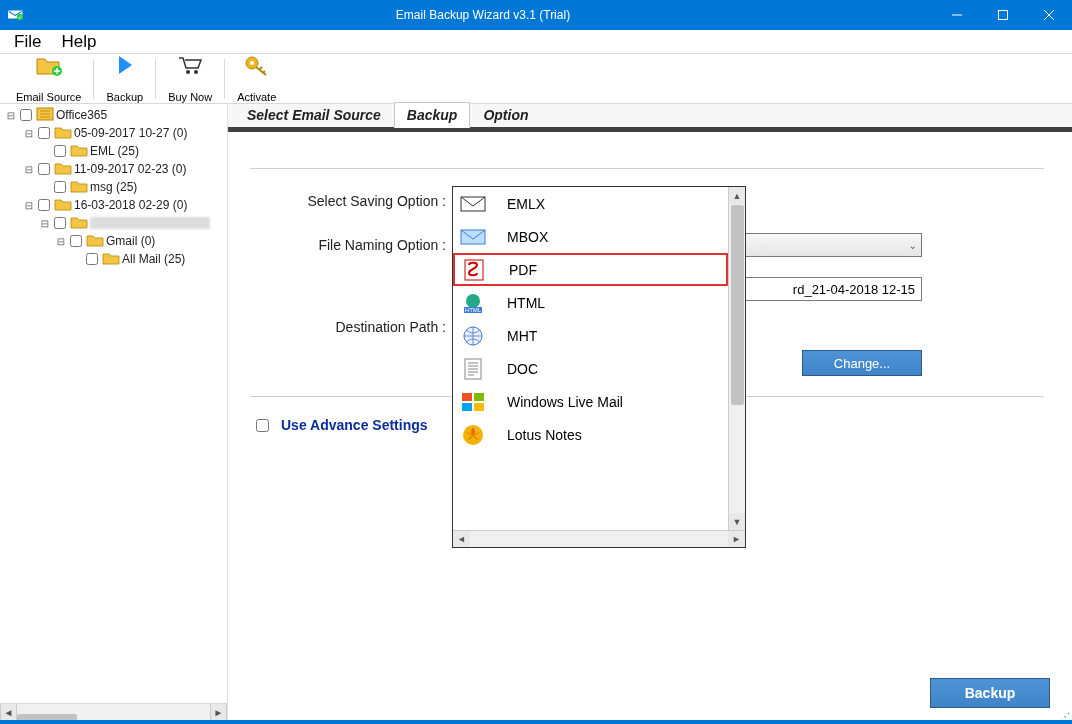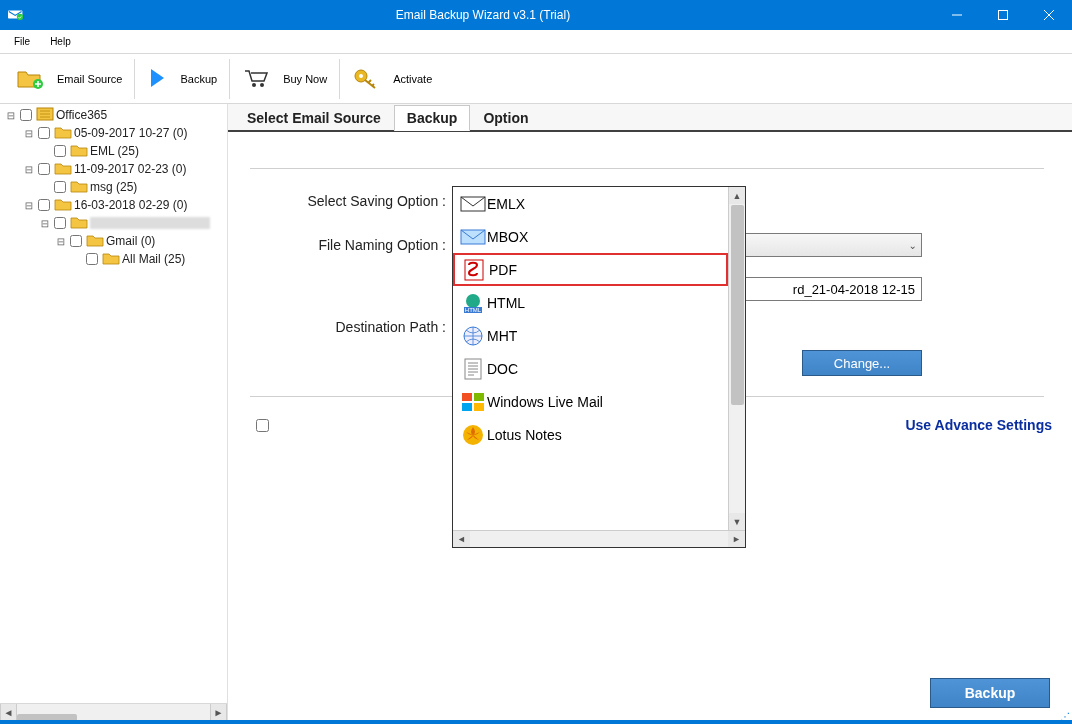--- a/index.html
+++ b/index.html
@@ -5,67 +5,67 @@
 * { box-sizing: border-box; margin: 0; padding: 0; font-family: "Segoe UI", Tahoma, sans-serif; }
 body { width: 1072px; height: 724px; background: #fff; overflow: hidden; }
 
 
 .titlebar { height: 30px; background: #0178d7; display: flex; align-items: center; color: #fff; font-size: 12px; text-align: center; }
 .titlebar .app-icon { width: 16px; height: 12px; margin: 0 8px; }
 .titlebar .title { flex: 1; }
 .titlebar .winbtn { width: 46px; height: 30px; display: flex; align-items: center; justify-content: center; cursor: pointer; }
 
 
-.menubar { height: 24px; background: #fff; border-bottom: 1px solid #d8d8d8; display: flex; align-items: stretch; padding-left: 4px; font-size: 10px; }
+.menubar { height: 24px; background: #fff; border-bottom: 1px solid #d8d8d8; display: flex; align-items: stretch; padding-left: 4px; font-size: 17px; }
 .menubar .item { padding: 0 10px; display: flex; align-items: center; cursor: pointer; }
 
 
 .toolbar { height: 50px; background: #fff; border-bottom: 1px solid #d8d8d8; display: flex; align-items: center; padding-left: 6px; gap: 0; }
-.toolbar .tbtn { display: flex; flex-direction: row; align-items: center; justify-content: center; padding: 2px 10px; cursor: pointer; font-size: 11px; gap: 13px; }
+.toolbar .tbtn { display: flex; flex-direction: column; align-items: center; justify-content: center; padding: 2px 10px; cursor: pointer; font-size: 11px; gap: 13px; }
 .toolbar .sep { width: 1px; height: 40px; background: #d8d8d8; margin: 0 2px; }
 
 
 .main { display: flex; height: calc(724px - 30px - 24px - 50px - 4px); }
 .treepane { width: 228px; border-right: 1px solid #e0e0e0; display: flex; flex-direction: column; background:#fff; }
 .tree { flex: 1; overflow: hidden; padding: 2px 0 0 6px; font-size: 12px; color: #222; }
 .tree .row { display: flex; align-items: center; height: 18px; gap: 2px; }
 .tree .indent { display: inline-block; }
 .tree .expander { width: 10px; height: 10px; color: #666; font-size: 10px; display:inline-flex; align-items:center; justify-content:center; cursor:pointer;}
 .tree input[type=checkbox] { width: 12px; height: 12px; margin: 0 2px; }
 .treepane .hscroll { height: 17px; background: #f0f0f0; border-top:1px solid #d8d8d8; display:flex; align-items:center; }
 .treepane .hscroll .arrow { width:17px; height:17px; display:flex;align-items:center;justify-content:center;font-size:10px;color:#555;background:#e8e8e8;border-left:1px solid #ccc;border-right:1px solid #ccc;}
 .treepane .hscroll .track { flex:1; position:relative; }
 .treepane .hscroll .thumb { position:absolute; left:0; top:2px; height:13px; width:60px; background:#c2c2c2; border-radius:2px;}
 
 .content { flex: 1; position: relative; padding: 0; }
 
 
-.tabstrip { display: flex; align-items: flex-end; padding-left: 6px; border-bottom: 2px solid #404040; background:#f7f7f7; height:28px;}
+.tabstrip { display: flex; align-items: flex-end; padding-left: 6px; border-bottom: 5px solid #404040; background:#f7f7f7; height:28px;font-style:italic;}
 .tab { padding: 4px 12px; font-size: 14px; font-weight: 700; color:#222; border:1px solid transparent; cursor:pointer; position:relative; top:1px;}
 .tab.active { background:#fff; border:1px solid #c8c8c8; border-bottom:1px solid #fff; }
 .tab.inactive { background: transparent; }
 
 .panel { padding: 16px 20px 10px 14px; }
 .hr { height:1px; background:#cfcfcf; margin: 20px 8px; }
 
 .form { display: grid; grid-template-columns: 200px 1fr; row-gap: 20px; column-gap: 0; align-items: center; margin-left: 10px; margin-right: 120px;}
 .form .lbl { font-size: 14px; color: #222; text-align: right; padding-right: 6px; font-weight:400;}
 .combo { height: 24px; border: 1px solid #7a7a7a; background: #fff; display: flex; align-items: center; padding: 0 4px; font-size: 13px; position: relative; }
 .combo .caret { margin-left: auto; font-size: 10px; color:#555;}
 .combo.shaded { background: linear-gradient(#f7f7f7,#e6e6e6); }
 .pathbox { height: 24px; border: 1px solid #7a7a7a; background:#fff; font-size:13px; padding:0 6px; display:flex; align-items:center; overflow:hidden; white-space:nowrap;}
 .pathrow { display:flex; flex-direction:column; gap:8px; align-items:flex-end;}
 .changebtn { width: 120px; height: 26px; background: linear-gradient(#4f94d6,#3f84c6); border:1px solid #2a5a8a; color:#fff; font-size:13px; cursor:pointer;margin-top:41px; }
 
-.adv { display:flex; align-items:center; gap:12px; margin: 4px 0 0 14px; font-size:14px; color:#0a2ea0; font-weight:700;justify-content:space-between;}
+.adv { display:flex; align-items:center; gap:12px; margin: 4px 0 0 14px; font-size:14px; color:#0a2ea0; font-weight:700;}
 
 
 .ddopen { position:absolute; border:1px solid #333; background:#fff; z-index:50; display:flex; flex-direction:column; }
 .ddopen .ddlist { flex:1; overflow:hidden; position:relative;}
-.ddopen .opt { height: 33px; display:flex; align-items:center; gap:0; padding: 0 6px; font-size:14px; cursor:pointer;}
+.ddopen .opt { height: 33px; display:flex; align-items:center; gap:20px; padding: 0 6px; font-size:14px; cursor:pointer;}
 .ddopen .opt.sel { border:2px solid #e03030; }
 .ddopen .opt .oicon { width:28px; height:24px; display:flex;align-items:center;justify-content:center;}
 .ddopen .vscroll { position:absolute; right:0; top:0; bottom:17px; width:17px; background:#f0f0f0; border-left:1px solid #ccc;}
 .ddopen .vscroll .arrow { height:17px;display:flex;align-items:center;justify-content:center;font-size:9px;color:#555;background:#e8e8e8;}
 .ddopen .vscroll .thumb { position:absolute; left:2px; top:18px; width:13px; height:200px; background:#c2c2c2; border-radius:2px;}
 .ddopen .hscrollbar { height:17px; background:#f0f0f0; border-top:1px solid #ccc; display:flex;}
 .ddopen .hscrollbar .arrow { width:17px;display:flex;align-items:center;justify-content:center;font-size:9px;color:#555;background:#e8e8e8;}
 .ddopen .hscrollbar .track { flex:1; }
 
 .backupbtn { position:absolute; right:22px; bottom:12px; width:120px; height:30px; background: linear-gradient(#4f94d6,#3f84c6); border:1px solid #2a5a8a; color:#fff; font-size:14px; font-weight:700; cursor:pointer;}

